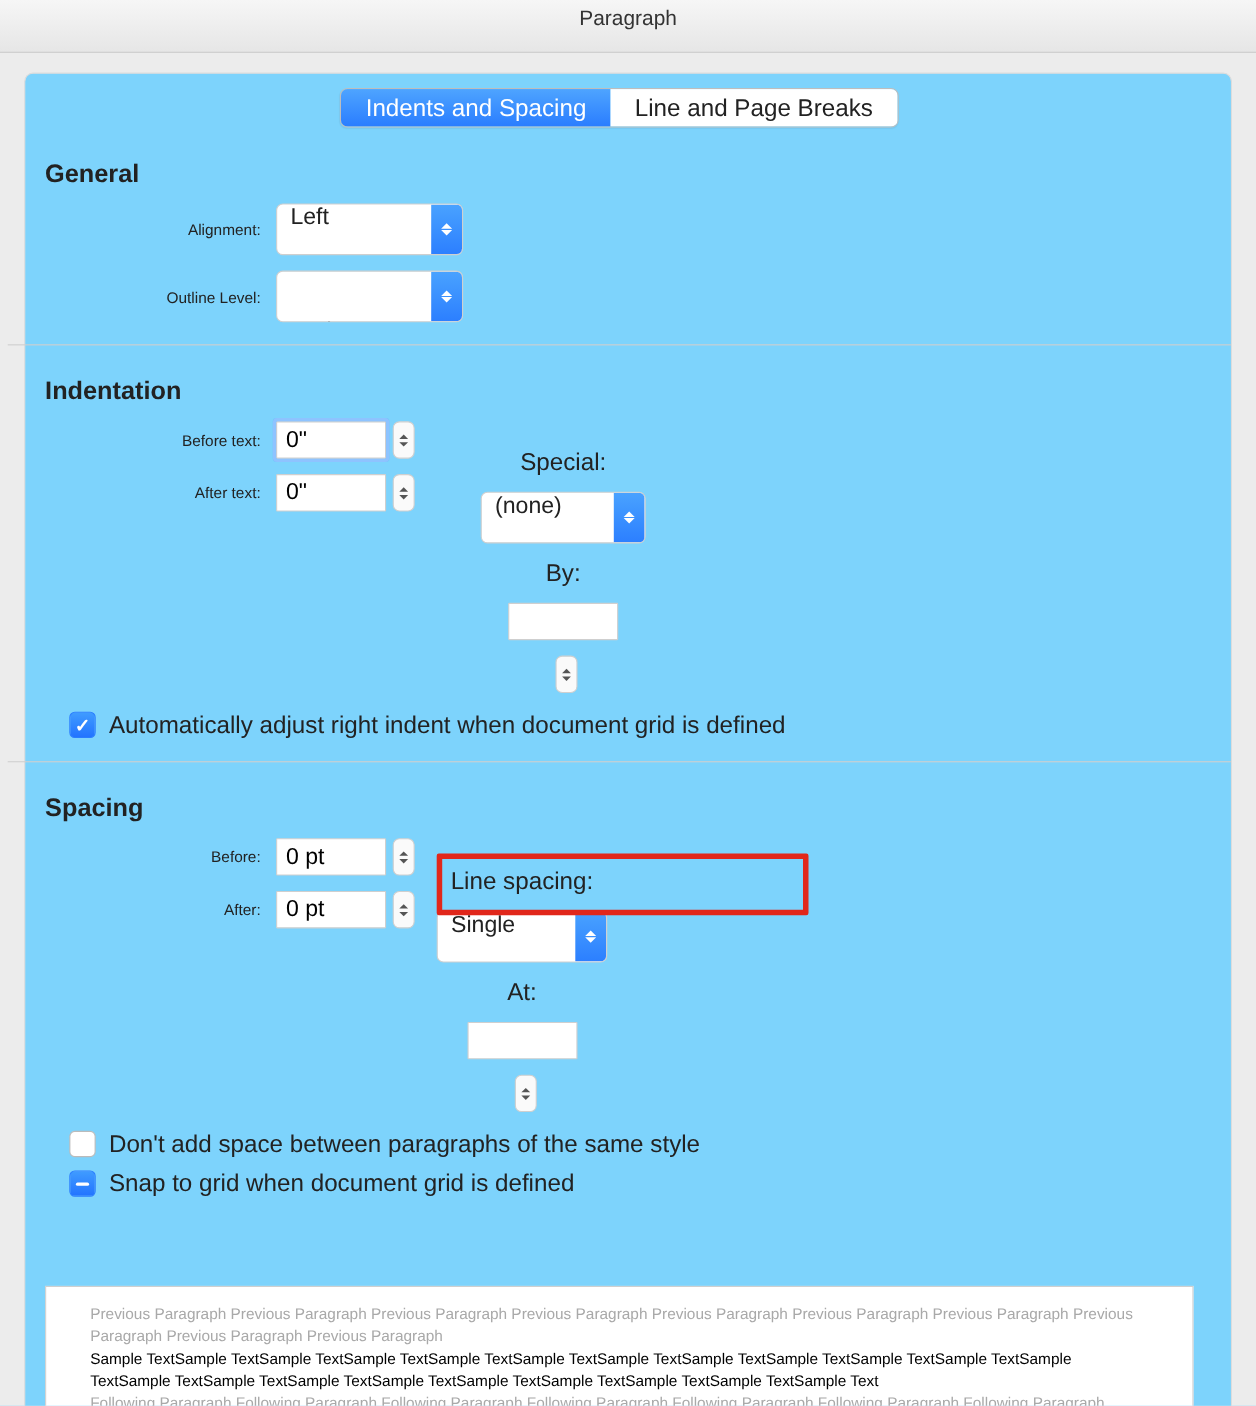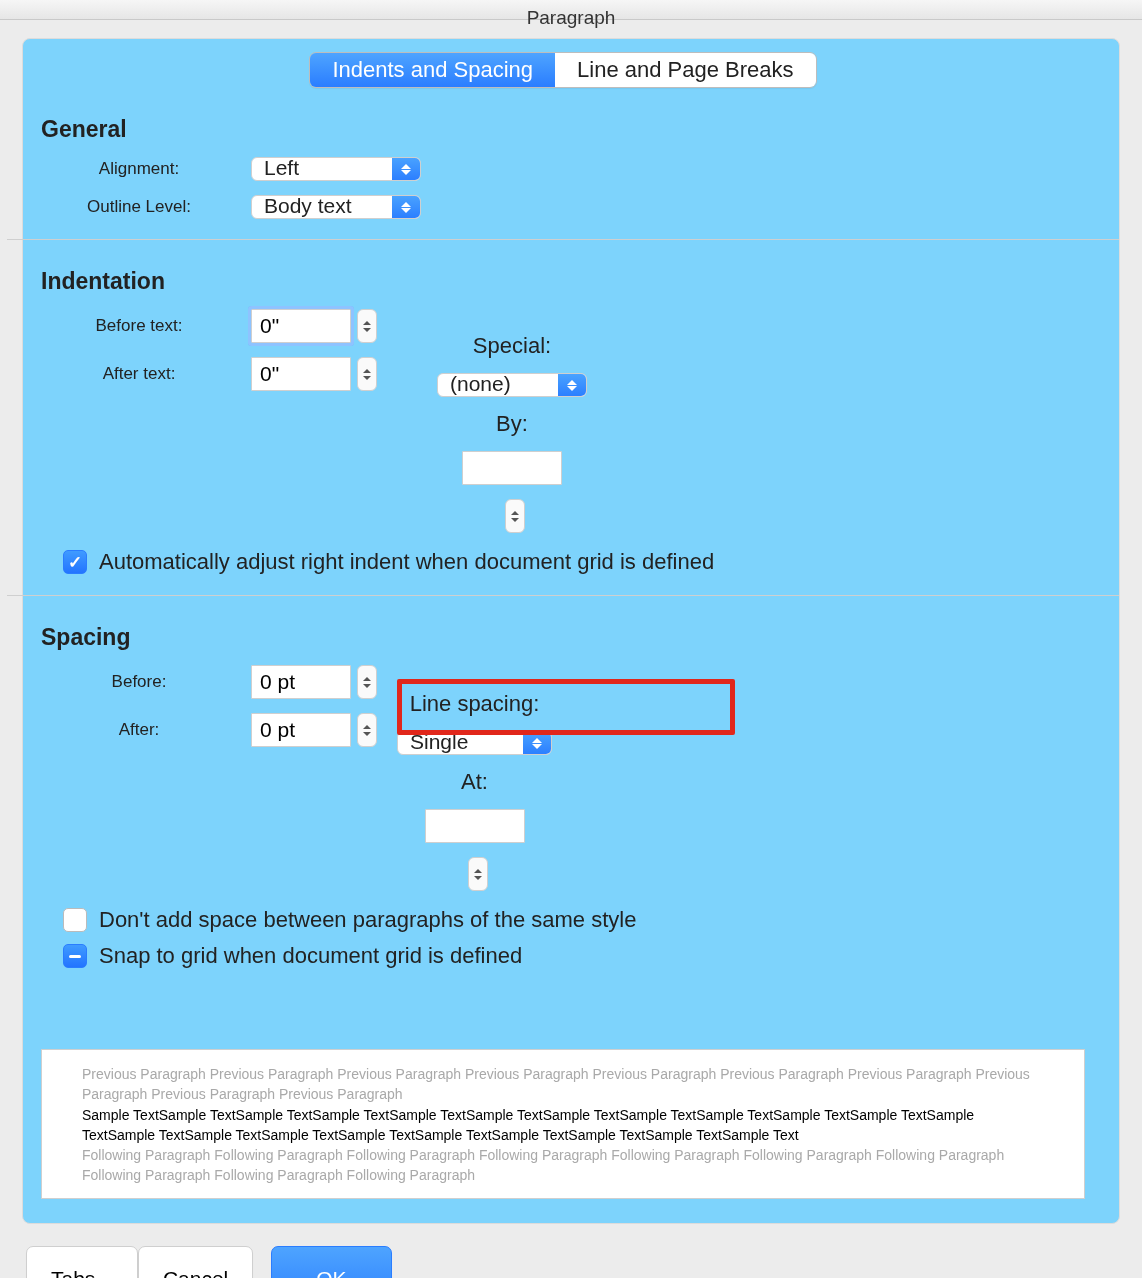--- a/index.html
+++ b/index.html
@@ -7,21 +7,21 @@
     margin: 0;
     font-family: -apple-system, "Helvetica Neue", Helvetica, Arial, sans-serif;
     background: #ececec;
     width: 1142px;
     height: 1278px;
     overflow: hidden;
     font-size: 21px;
     color: #222;
   }
   .titlebar {
-    height: 20px;
+    height: 48px;
     background: linear-gradient(#f6f6f6,#e6e6e6);
     border-bottom: 1px solid #c9c9c9;
     text-align: center;
     line-height: 36px;
     font-size: 19px;
     color: #333;
   }
   .outer {
     padding: 18px 22px 0 22px;
   }
@@ -53,25 +53,25 @@
   .segtab.active {
     background: linear-gradient(#4ea4ff,#2a7dff);
     color: #fff;
   }
   .section-title {
     font-weight: 700;
     font-size: 23px;
     margin: 28px 0 14px 0;
   }
   .row { display:flex; align-items:center; }
-  .label-col { width: 210px; text-align:center; padding-right:14px; font-size:17px; }
+  .label-col { width: 210px; text-align:right; padding-right:14px; font-size:14px; }
   .select {
-    display:inline-flex; align-items:flex-end;
+    display:inline-flex; align-items:flex-start;
     background:#fff; border:1px solid #cfcfcf; border-radius:6px;
-    height:24px; overflow:hidden;
+    height:47px; overflow:hidden;
   }
   .select .seltext { padding: 0 12px; font-size:21px; }
   .select .selbtn {
     width:28px; height:100%;
     background: linear-gradient(#49a2ff,#2c7fff);
     display:flex; flex-direction:column; align-items:center; justify-content:center;
     gap:1px;
   }
   .tri-up { width:0;height:0;border-left:5px solid transparent;border-right:5px solid transparent;border-bottom:5px solid #fff; }
   .tri-dn { width:0;height:0;border-left:5px solid transparent;border-right:5px solid transparent;border-top:5px solid #fff; }

